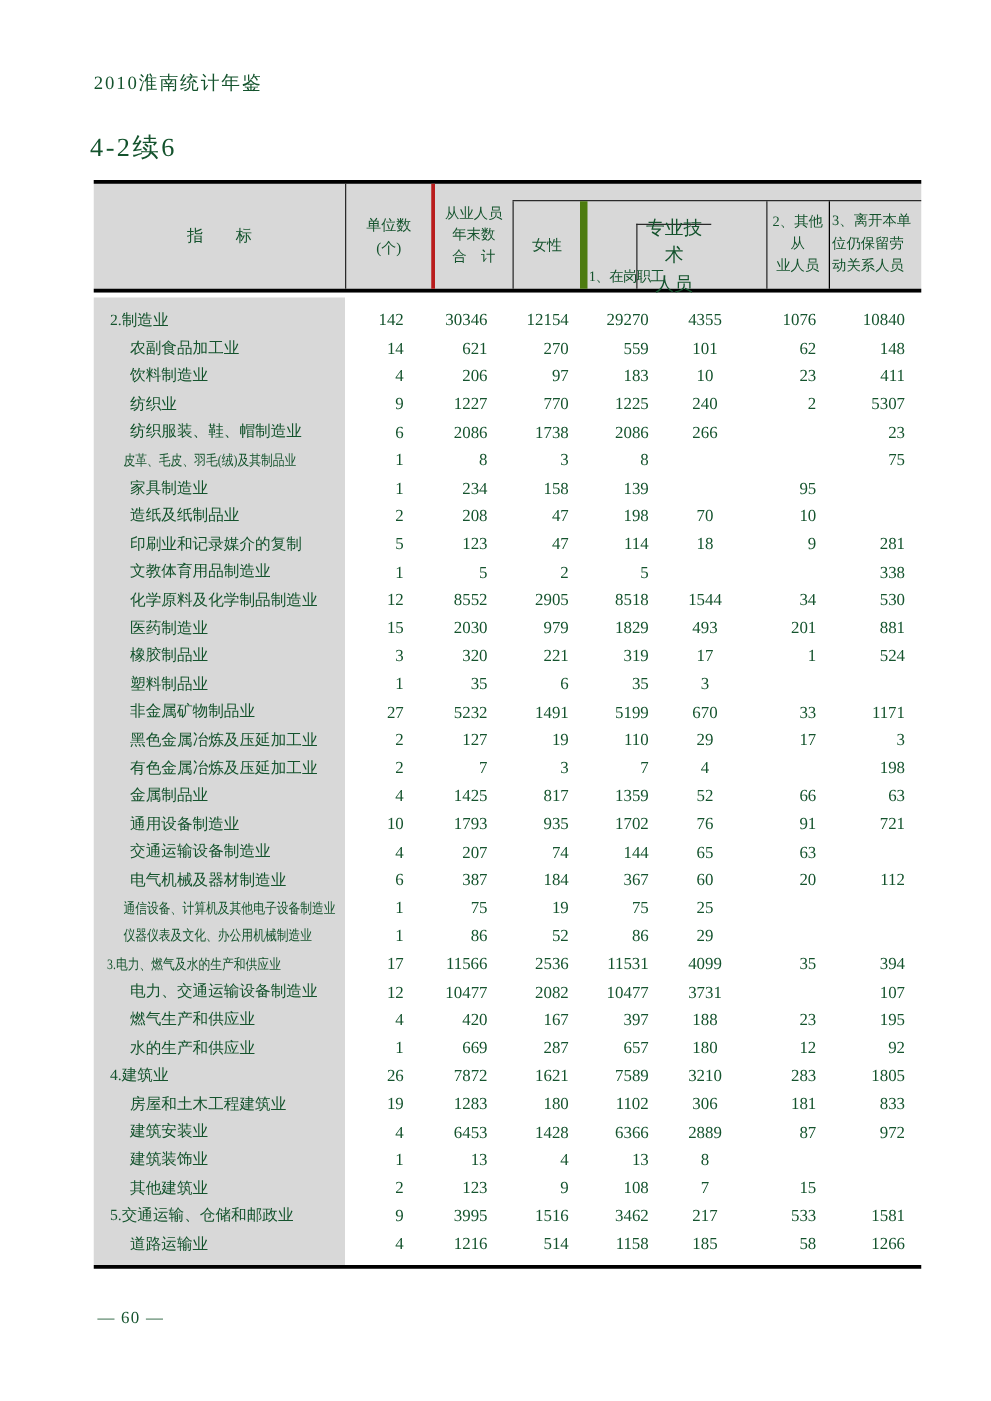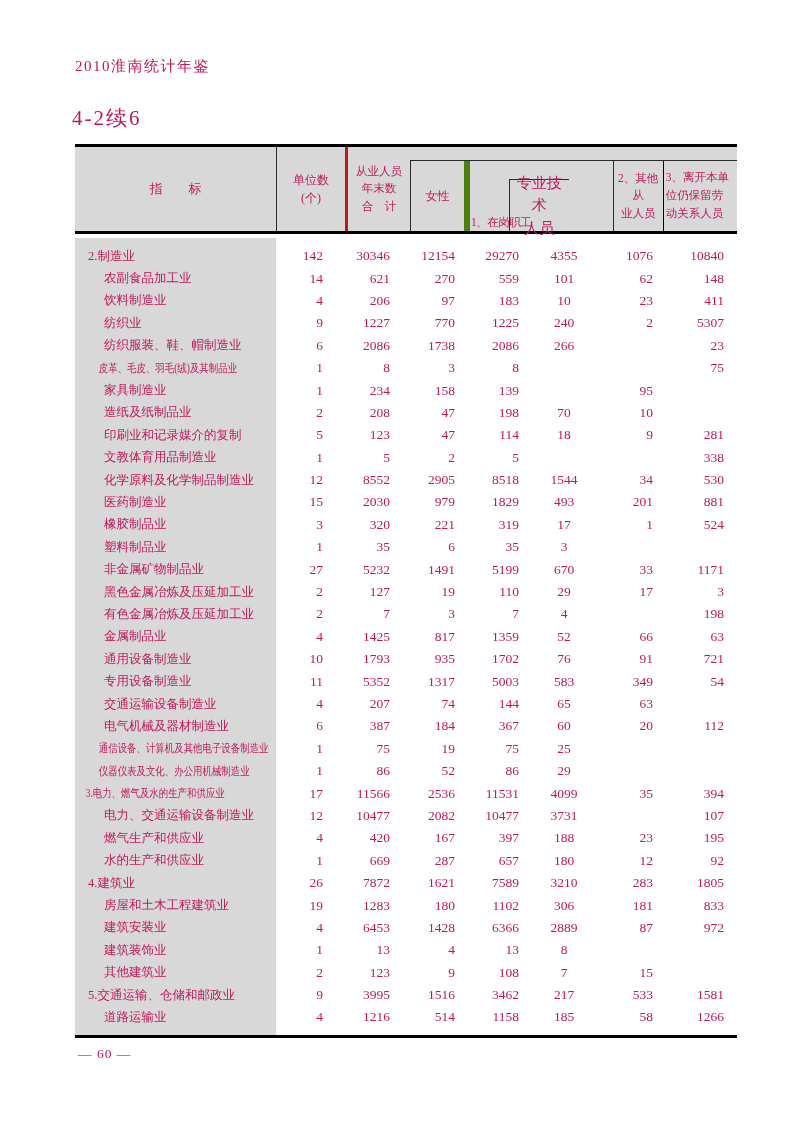--- a/index.html
+++ b/index.html
@@ -1,18 +1,18 @@
 <!DOCTYPE html>
 <html><head>
 <meta charset="utf-8">
 <style>
   html,body { margin:0; padding:0; background:#fff; }
   .page {
     position:relative; width:793px; height:1121px; background:#ffffff;
-    font-family:"Liberation Serif","DejaVu Serif",serif; color:#be185d;
+    font-family:"Liberation Serif","DejaVu Serif",serif; color:#14532d;
     overflow:hidden;
   }
   .yearbook-title { position:absolute; left:75px; top:57px; font-size:15px; letter-spacing:1.5px; }
   .table-number  { position:absolute; left:72px; top:104px; font-size:21px; letter-spacing:2px; }
   .page-number   { position:absolute; left:78px; top:1046px; font-size:13.5px; letter-spacing:1px; }
 
   .stat-table { position:absolute; left:75px; top:144px; width:662px; }
 
   
   .thead {
@@ -293,30 +293,20 @@
           <div class="c-label lvl1">通用设备制造业</div>
           <div class="c-num col0">10</div>
           <div class="c-num col1">1793</div>
           <div class="c-num col2">935</div>
           <div class="c-num col3">1702</div>
           <div class="c-num col4">76</div>
           <div class="c-num col5">91</div>
           <div class="c-num col6">721</div>
         </div>
         <div class="row">
-          <div class="c-label lvl1">专用设备制造业</div>
-          <div class="c-num col0">11</div>
-          <div class="c-num col1">5352</div>
-          <div class="c-num col2">1317</div>
-          <div class="c-num col3">5003</div>
-          <div class="c-num col4">583</div>
-          <div class="c-num col5">349</div>
-          <div class="c-num col6">54</div>
-        </div>
-        <div class="row">
           <div class="c-label lvl1">交通运输设备制造业</div>
           <div class="c-num col0">4</div>
           <div class="c-num col1">207</div>
           <div class="c-num col2">74</div>
           <div class="c-num col3">144</div>
           <div class="c-num col4">65</div>
           <div class="c-num col5">63</div>
           <div class="c-num col6"></div>
         </div>
         <div class="row">

